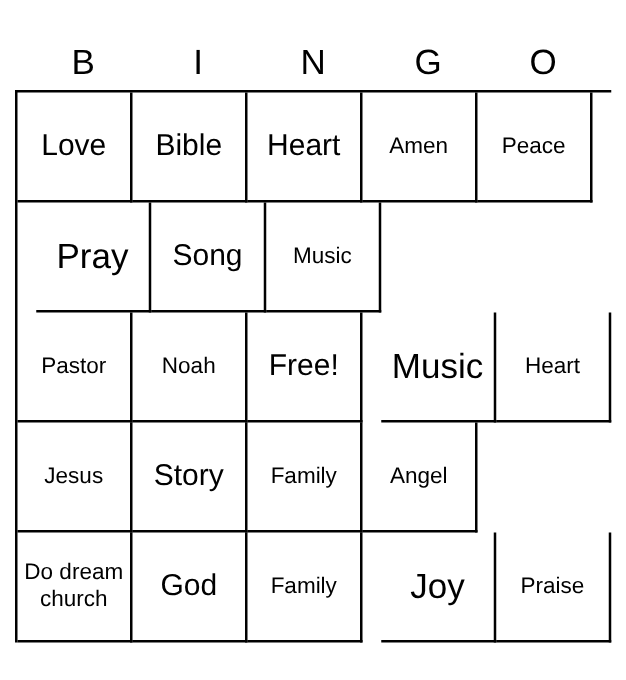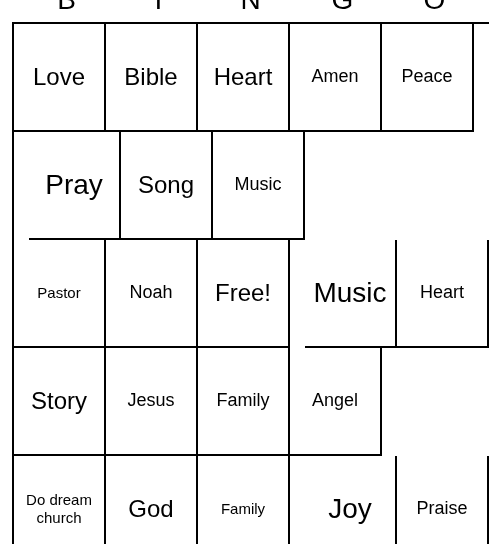--- a/index.html
+++ b/index.html
@@ -32,40 +32,40 @@
     }
     .bingo-grid {
       border-top: 2px solid #000;
       border-left: 2px solid #000;
     }
     .bingo-row {
       display: flex;
     }
     .bingo-cell {
       width: 92px;
-      height: 108px;
+      height: 88px;
       border-right: 2px solid #000;
       border-bottom: 2px solid #000;
       display: flex;
       align-items: center;
       justify-content: center;
       text-align: center;
       padding: 4px;
       font-size: 18px;
       line-height: 1.2;
     }
     .bingo-cell.large {
       font-size: 24px;
     }
     .bingo-cell.xlarge {
       font-size: 28px;
       margin-left: 15px;
     }
     .bingo-cell.small {
-      font-size: 15px;
+      font-size: 18px;
     }
   </style>
 </head>
 <body>
 
 <div class="bingo-container">
   <div class="bingo-header">
   <div class="bingo-header-cell">B</div>
       <div class="bingo-header-cell">I</div>
       <div class="bingo-header-cell">N</div>
@@ -86,22 +86,22 @@
         <div class="bingo-cell ">Music</div>
       </div>
       <div class="bingo-row">
         <div class="bingo-cell small">Pastor</div>
         <div class="bingo-cell ">Noah</div>
         <div class="bingo-cell large">Free!</div>
         <div class="bingo-cell xlarge">Music</div>
         <div class="bingo-cell ">Heart</div>
       </div>
       <div class="bingo-row">
+        <div class="bingo-cell ">Jesus</div>
         <div class="bingo-cell large">Story</div>
-        <div class="bingo-cell ">Jesus</div>
         <div class="bingo-cell ">Family</div>
         <div class="bingo-cell ">Angel</div>
       </div>
       <div class="bingo-row">
         <div class="bingo-cell small">Do dream church</div>
         <div class="bingo-cell large">God</div>
         <div class="bingo-cell small">Family</div>
         <div class="bingo-cell xlarge">Joy</div>
         <div class="bingo-cell ">Praise</div>
       </div>

